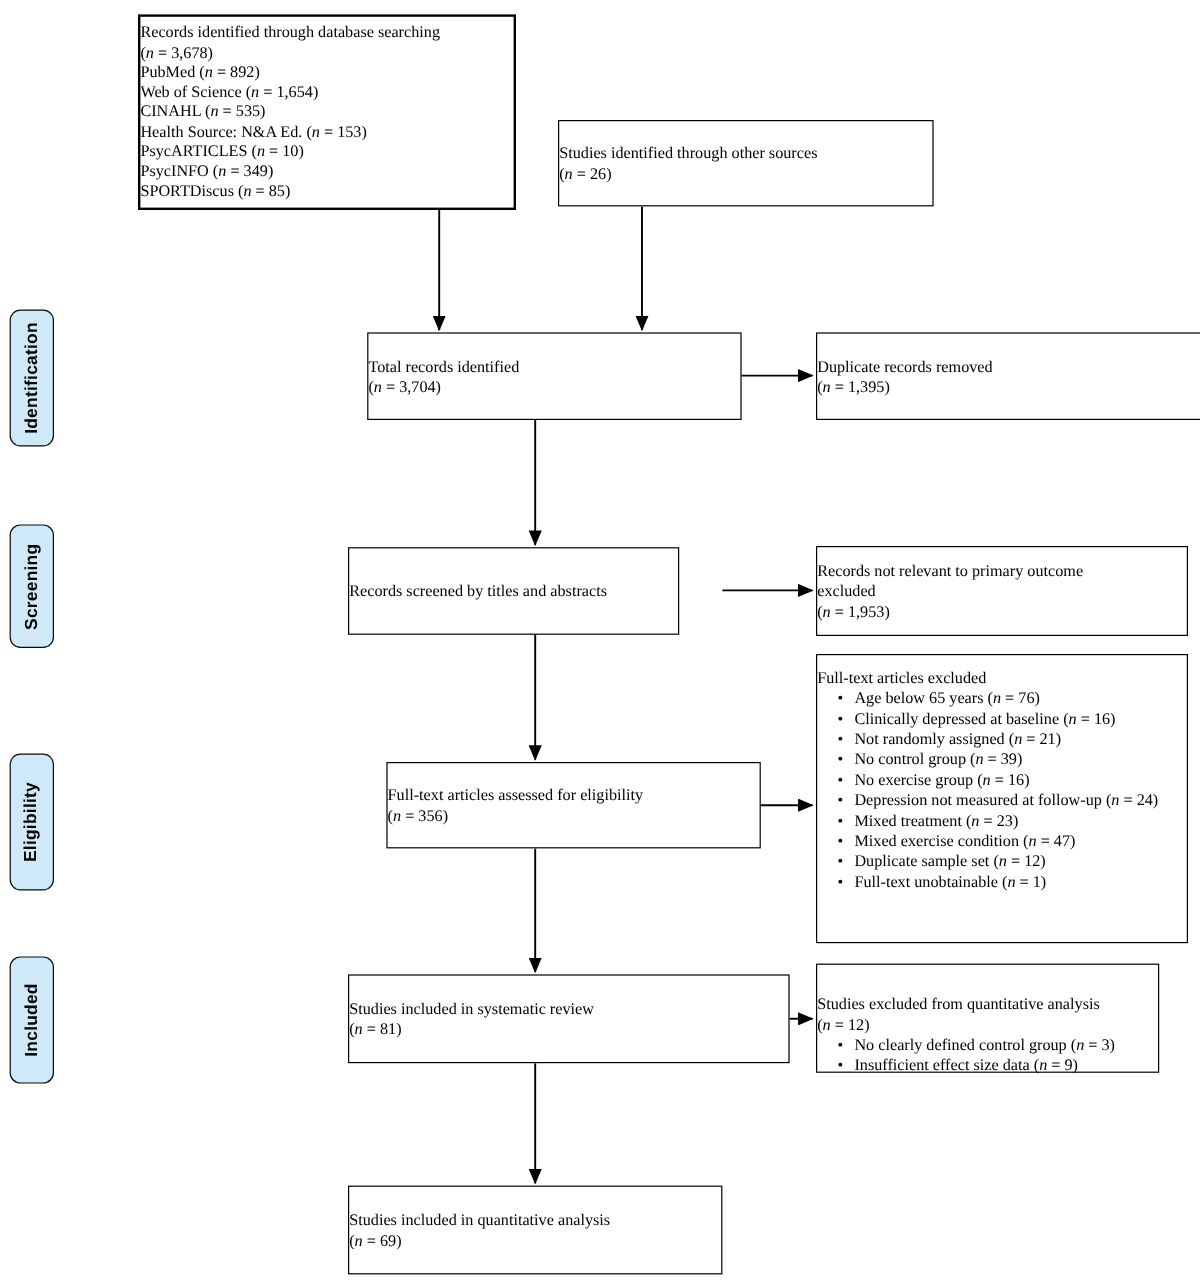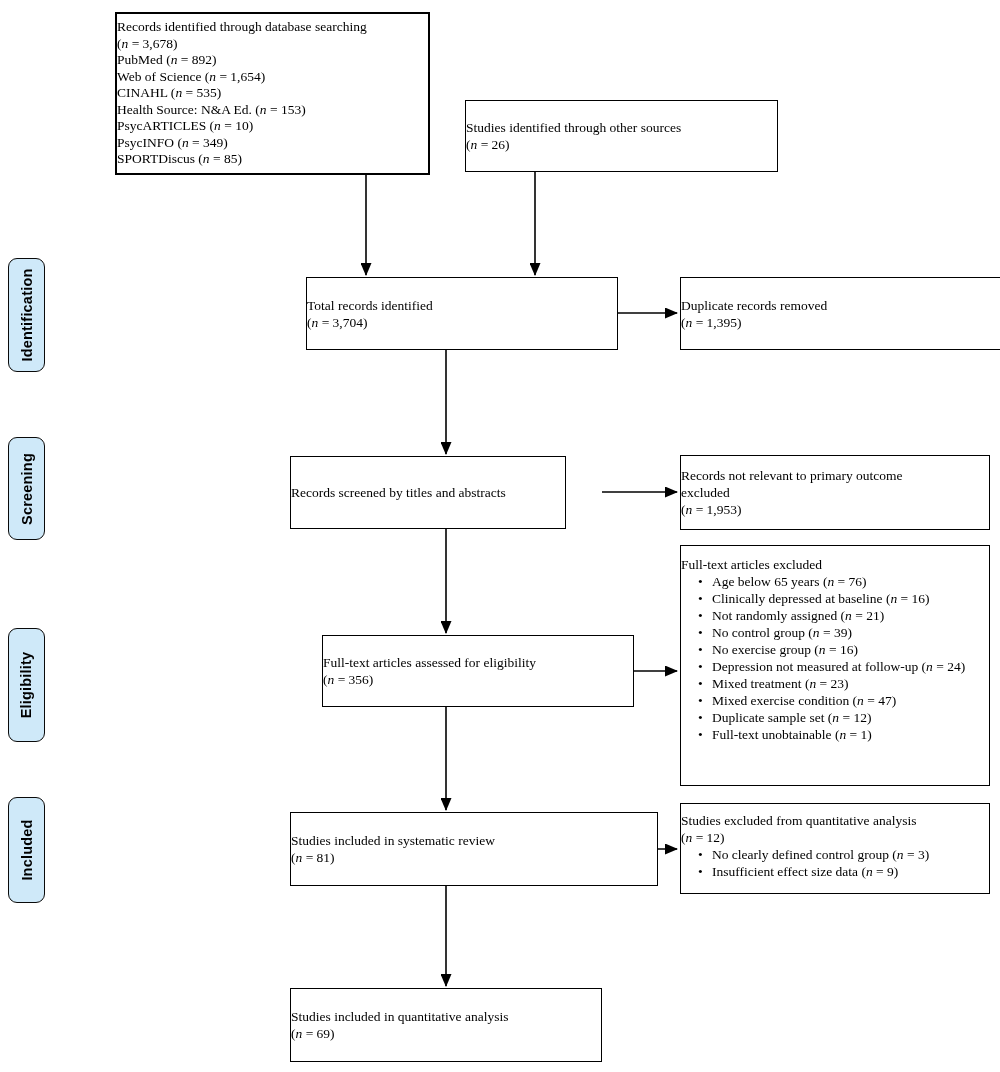--- a/index.html
+++ b/index.html
@@ -189,21 +189,21 @@
       </div>
   </div>
 
   <div class="box" style="left:290px;top:812px;width:368px;height:74px;">
     <div class="lines">
         <div>Studies included in systematic review</div>
         <div>(<i>n</i> = 81)</div>
       </div>
   </div>
 
-  <div class="box bulleted" style="left:680px;top:803px;width:310px;height:91px;padding-top:8px;">
+  <div class="box bulleted" style="left:680px;top:803px;width:286px;height:91px;padding-top:24px;">
     <div class="lines">
         <div>Studies excluded from quantitative analysis</div>
         <div>(<i>n</i> = 12)</div>
       </div>
     <div class="bullets">
         <div class="brow">
           <span class="bdot">•</span>
           <span class="btxt">No clearly defined control group (<i>n</i> = 3)</span>
         </div>
         <div class="brow">

